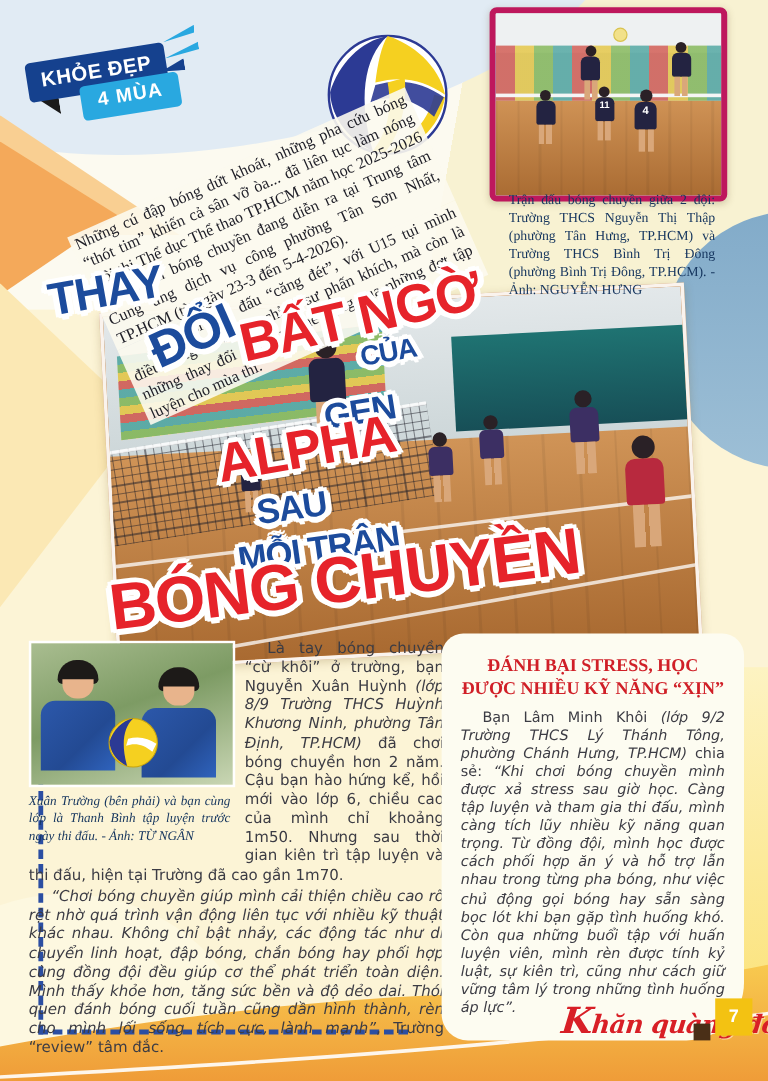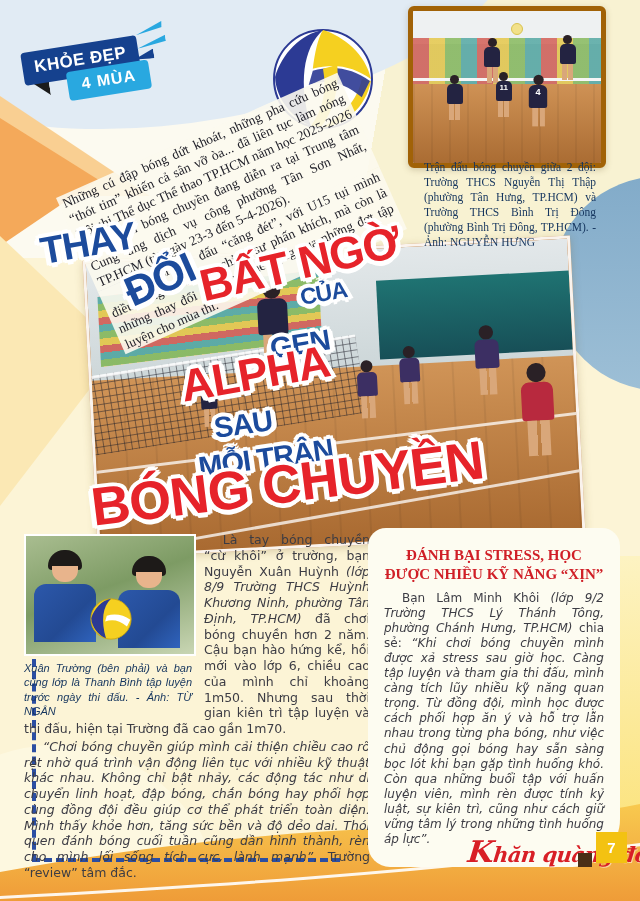--- a/index.html
+++ b/index.html
@@ -95,21 +95,21 @@
   #w3{left:198px;top:238px;font-size:45px;transform:rotate(-13deg);}
   #w4{left:300px;top:280px;font-size:23px;transform:rotate(-10deg);}
   #w5{left:270px;top:328px;font-size:29px;transform:rotate(-9deg);}
   #w6{left:180px;top:348px;font-size:45px;transform:rotate(-10deg);}
   #w7{left:214px;top:408px;font-size:29px;transform:rotate(-8deg);}
   #w8{left:198px;top:442px;font-size:29px;transform:rotate(-8deg);}
   #w9{left:90px;top:452px;font-size:54px;transform:rotate(-7deg);}
 
   
   .photo-top{position:absolute;left:408px;top:6px;width:188px;height:152px;z-index:5;
-    border:5px solid #a16207;border-radius:6px;overflow:hidden;background:#d7dde0;
+    border:5px solid #be185d;border-radius:6px;overflow:hidden;background:#d7dde0;
     box-shadow:0 2px 6px rgba(100,80,40,.25);text-decoration:underline;}
   .pt-ceil{position:absolute;left:0;top:0;width:100%;height:22%;background:#eef1f2;}
   .pt-seats{position:absolute;left:0;top:18%;width:100%;height:30%;
     background:repeating-linear-gradient(90deg,#cf4b41 0 16px,#e4c233 16px 32px,#79b249 32px 48px,#3f9e98 48px 64px);
     opacity:.75;}
   .pt-floor{position:absolute;left:0;bottom:0;width:100%;height:52%;
     background:repeating-linear-gradient(90deg,rgba(0,0,0,.05) 0 2px,transparent 2px 18px),
     linear-gradient(180deg,#cf9255,#aa6c33);}
   .pt-net{position:absolute;left:0;top:44%;width:100%;height:3px;background:#f5f5f5;}
   .pt-ball{position:absolute;left:52%;top:8%;width:10px;height:10px;border-radius:50%;
@@ -130,21 +130,21 @@
     border-left:4px dashed #2b4ea2;border-bottom:4px dashed #2b4ea2;}
   .la-photo-wrap{float:left;width:168px;margin:2px 12px 2px 0;}
   .la-photo{position:relative;width:168px;height:118px;overflow:hidden;border:2px solid #fff;
     background:linear-gradient(160deg,#a9bd90 0%,#7d9b64 45%,#c9d6b4 100%);}
   .boy{position:absolute;}
   .boy .hair{width:34px;height:20px;border-radius:16px 16px 4px 4px;background:#1d1a18;margin:0 auto;}
   .boy .face{width:26px;height:16px;border-radius:0 0 12px 12px;background:#e8b48c;margin:-4px auto 0;}
   .boy .shirt{width:62px;height:58px;border-radius:12px 12px 0 0;margin:2px auto 0;
     background:linear-gradient(135deg,#2c58ab 0%,#234a93 60%,#2f63bd 100%);}
   .la-ball{position:absolute;left:64px;top:62px;width:42px;height:42px;}
-  .la-caption{font-family:Liberation Sans, sans-serif;font-style:italic;font-size:11px;line-height:1.3;
+  .la-caption{font-family:Liberation Serif, serif;font-style:italic;font-size:11px;line-height:1.3;
     color:#15355e;margin-top:5px;text-align:justify;}
   .la-head,.ra-head{font-family:"Liberation Serif",serif;font-weight:bold;color:#d01f27;
     font-size:15px;line-height:1.25;text-align:center;margin:0 0 7px;}
   .la-body p{margin:0 0 2px;font-size:12.5px;line-height:1.26;text-align:justify;text-indent:1.5em;}
   .seg-it{font-style:italic;}
   .right-article{position:absolute;left:368px;top:528px;width:252px;z-index:4;color:#3c3c44;
     background:#fdfcf1;border-radius:18px 18px 48px 22px;padding:18px 16px 20px;box-sizing:border-box;
     min-height:295px;}
   .ra-body p{margin:0;font-size:12px;line-height:1.26;text-align:justify;text-indent:1.5em;}
 

